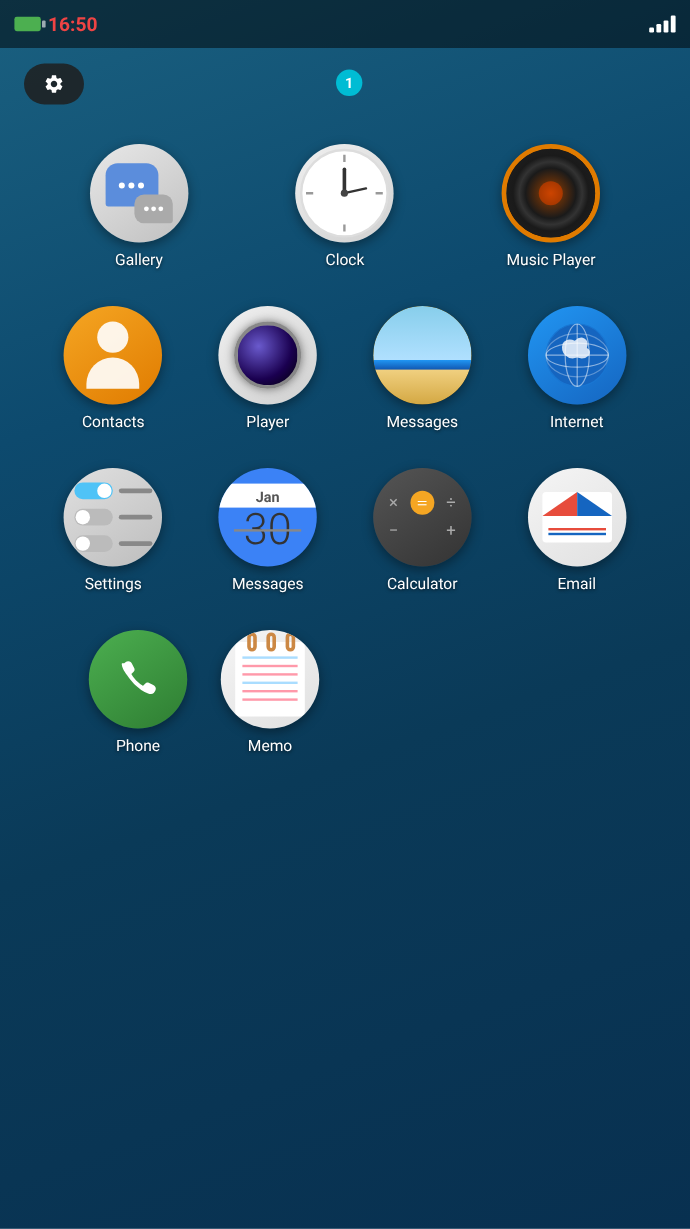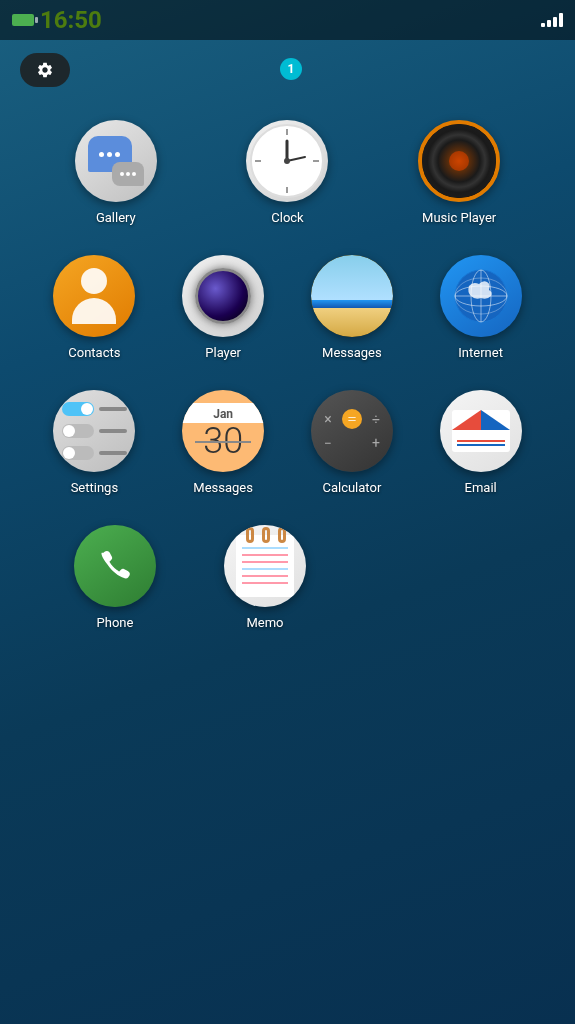--- a/index.html
+++ b/index.html
@@ -41,23 +41,23 @@
       position: absolute;
       right: -4px;
       top: 3px;
       width: 3px;
       height: 6px;
       background: rgba(255,255,255,0.6);
       border-radius: 1px;
     }
 
     .time-text {
-      font-size: 24px;
+      font-size: 16px;
       font-weight: bold;
-      color: #4d7c0f;
+      color: #ef4444;
     }
 
     .signal-bars {
       display: flex;
       align-items: flex-end;
       gap: 2px;
     }
     .signal-bars span {
       background: white;
       width: 4px;
@@ -199,21 +199,21 @@
     }
 
     
     .icon-settings {
       background: linear-gradient(145deg, #e0e0e0, #bdbdbd);
       box-shadow: 0 3px 10px rgba(0,0,0,0.4);
     }
 
     
     .icon-calendar {
-      background: #fdba74;
+      background: #3b82f6;
       box-shadow: 0 3px 10px rgba(0,0,0,0.4);
     }
 
     
     .icon-calculator {
       background: linear-gradient(145deg, #555, #333);
       box-shadow: 0 3px 10px rgba(0,0,0,0.4);
     }
 
     
@@ -751,21 +751,21 @@
               <div class="env-line"></div>
               <div class="env-line"></div>
             </div>
           </div>
         </div>
       </div>
       <span class="app-label">Email</span>
     </div>
   </div>
 
-  <div class="app-row" style="justify-content: flex-start; padding-left: 30px; gap: 40px;">
+  <div class="app-row" style="justify-content: flex-start; padding-left: 30px; ">
     <div class="app-item">
       <div class="app-icon icon-phone">
         <svg width="40" height="40" viewBox="0 0 40 40" fill="white">
           <path d="M8,6 C8,6 10,4 12,4 C14,4 15,5 16,7 L18,11 C18.5,12.5 18,13.5 17,14.5 L15,16.5 C15,16.5 17,20 20,23 C23,26 26.5,28 26.5,28 L28.5,26 C29.5,25 30.5,24.5 32,25 L36,27 C38,28 39,29 39,31 C39,33 37,35 37,35 C35,37 32,36 28,34 C24,32 18,27 15,23 C12,19 7,13 6,9 C5,5 6,6 8,6Z" transform="scale(0.85) translate(2,2)"></path>
         </svg>
       </div>
       <span class="app-label">Phone</span>
     </div>
 
     <div class="app-item">

